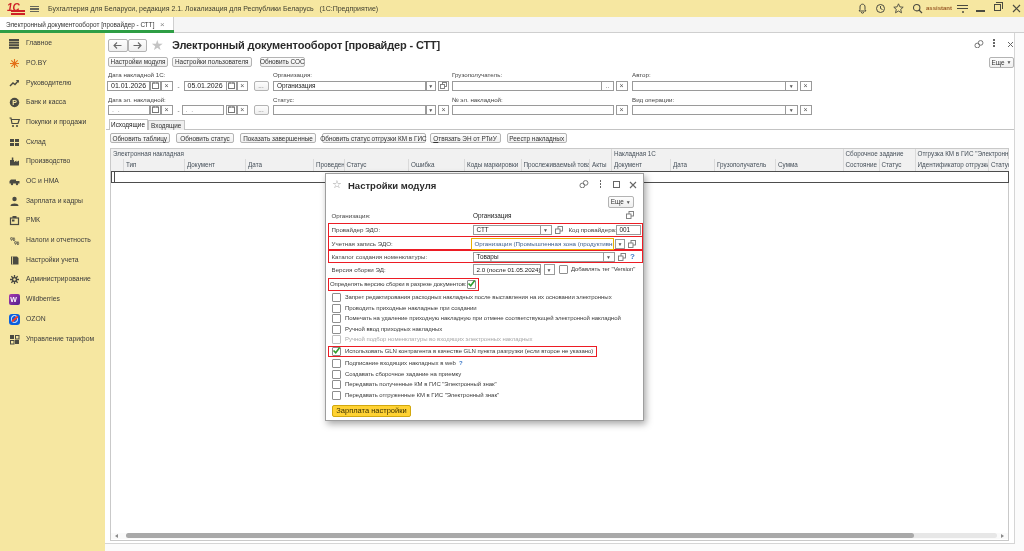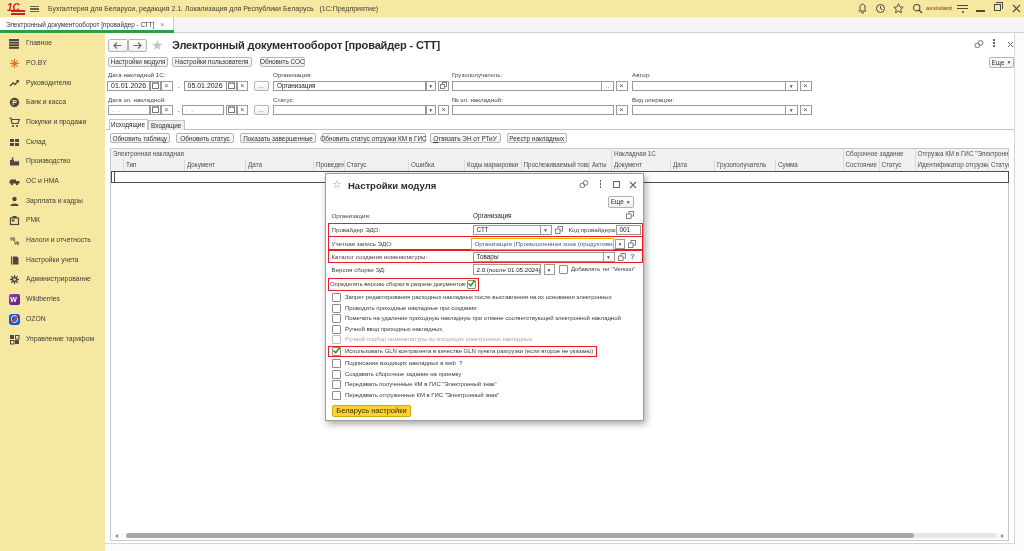--- a/index.html
+++ b/index.html
@@ -410,13 +410,13 @@
 
 <div class="cb" style="left:332px;top:359px;"></div>
 <div class="cbl" style="left:345px;top:360px;">Подписание входящих накладных в web&nbsp;&nbsp;<span style="color:#3C78C8;font-weight:bold;">?</span></div>
 <div class="cb" style="left:332px;top:369.5px;"></div>
 <div class="cbl" style="left:345px;top:370.5px;">Создавать сборочное задание на приемку</div>
 <div class="cb" style="left:332px;top:380px;"></div>
 <div class="cbl" style="left:345px;top:381px;">Передавать полученные КМ в ГИС "Электронный знак"</div>
 <div class="cb" style="left:332px;top:390.5px;"></div>
 <div class="cbl" style="left:345px;top:391.5px;">Передавать отгруженные КМ в ГИС "Электронный знак"</div>
 
-<div class="ab" style="left:332px;top:405px;width:79px;height:11.5px;background:#FFD233;border:1px solid #D2A80E;border-radius:2px;font-size:7.5px;color:#3A2F00;display:flex;align-items:center;justify-content:center;">Беларусь настройки</div>
+<div class="ab" style="left:332px;top:405px;width:79px;height:11.5px;background:#FFD233;border:1px solid #D2A80E;border-radius:2px;font-size:7.5px;color:#3A2F00;display:flex;align-items:center;justify-content:center;">Зарплата настройки</div>
 
 </body></html>

